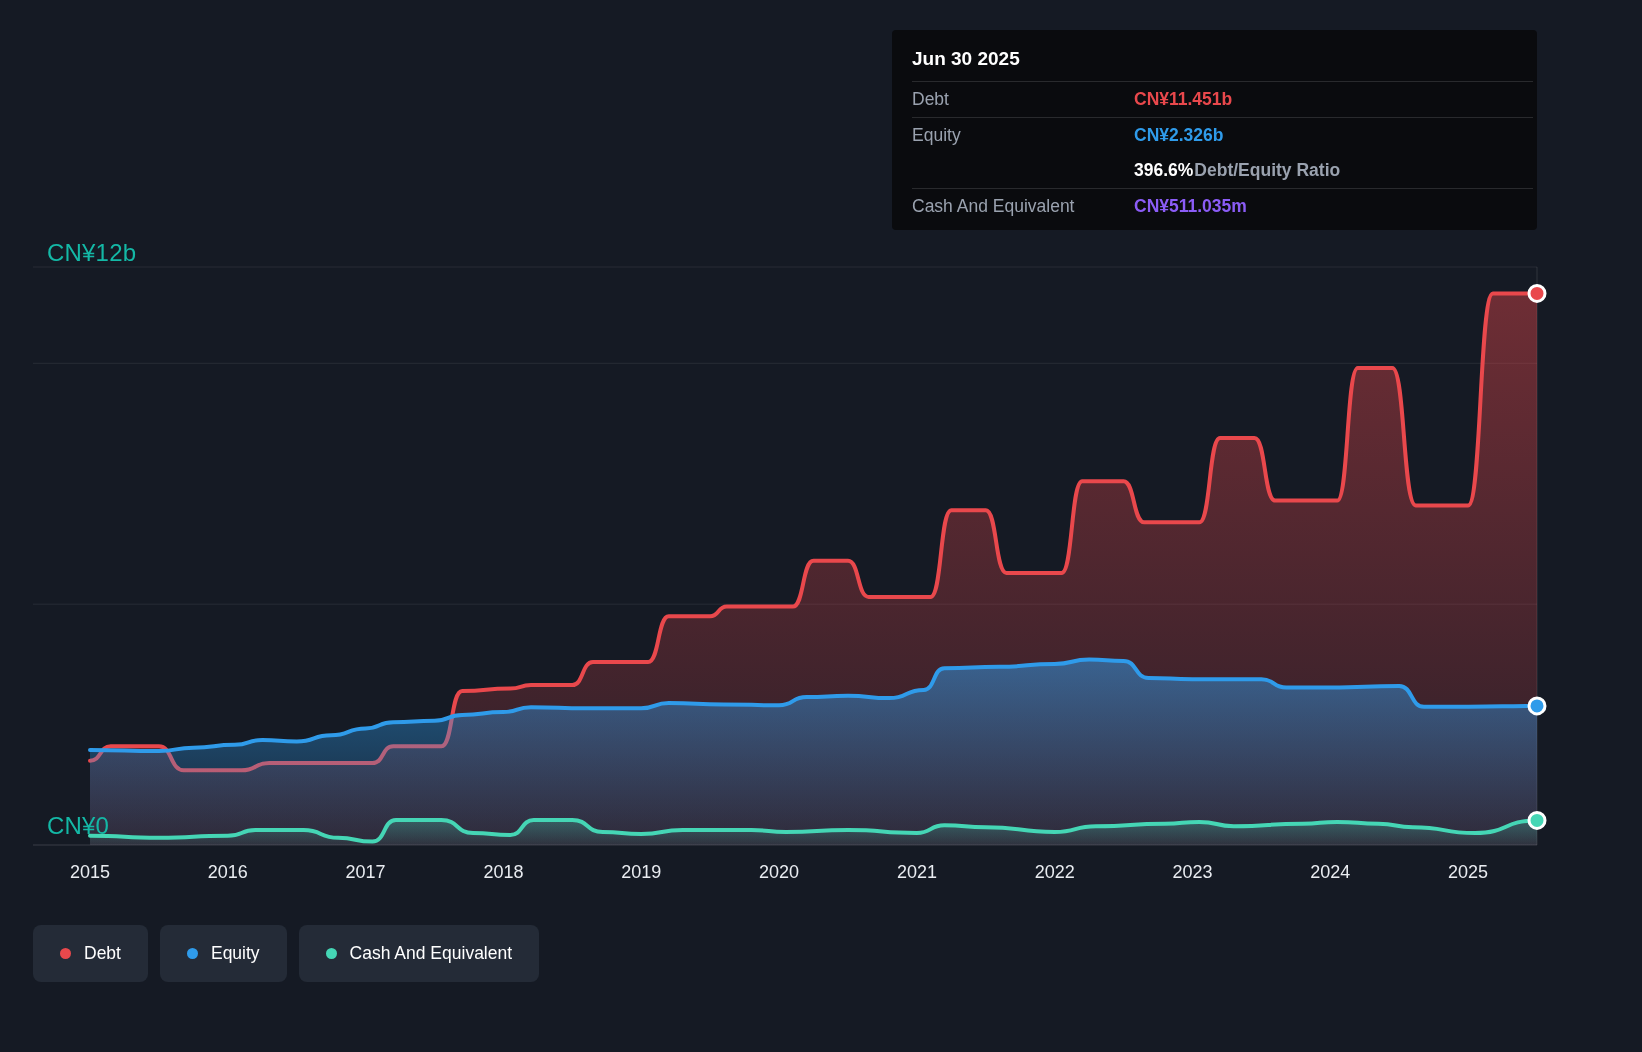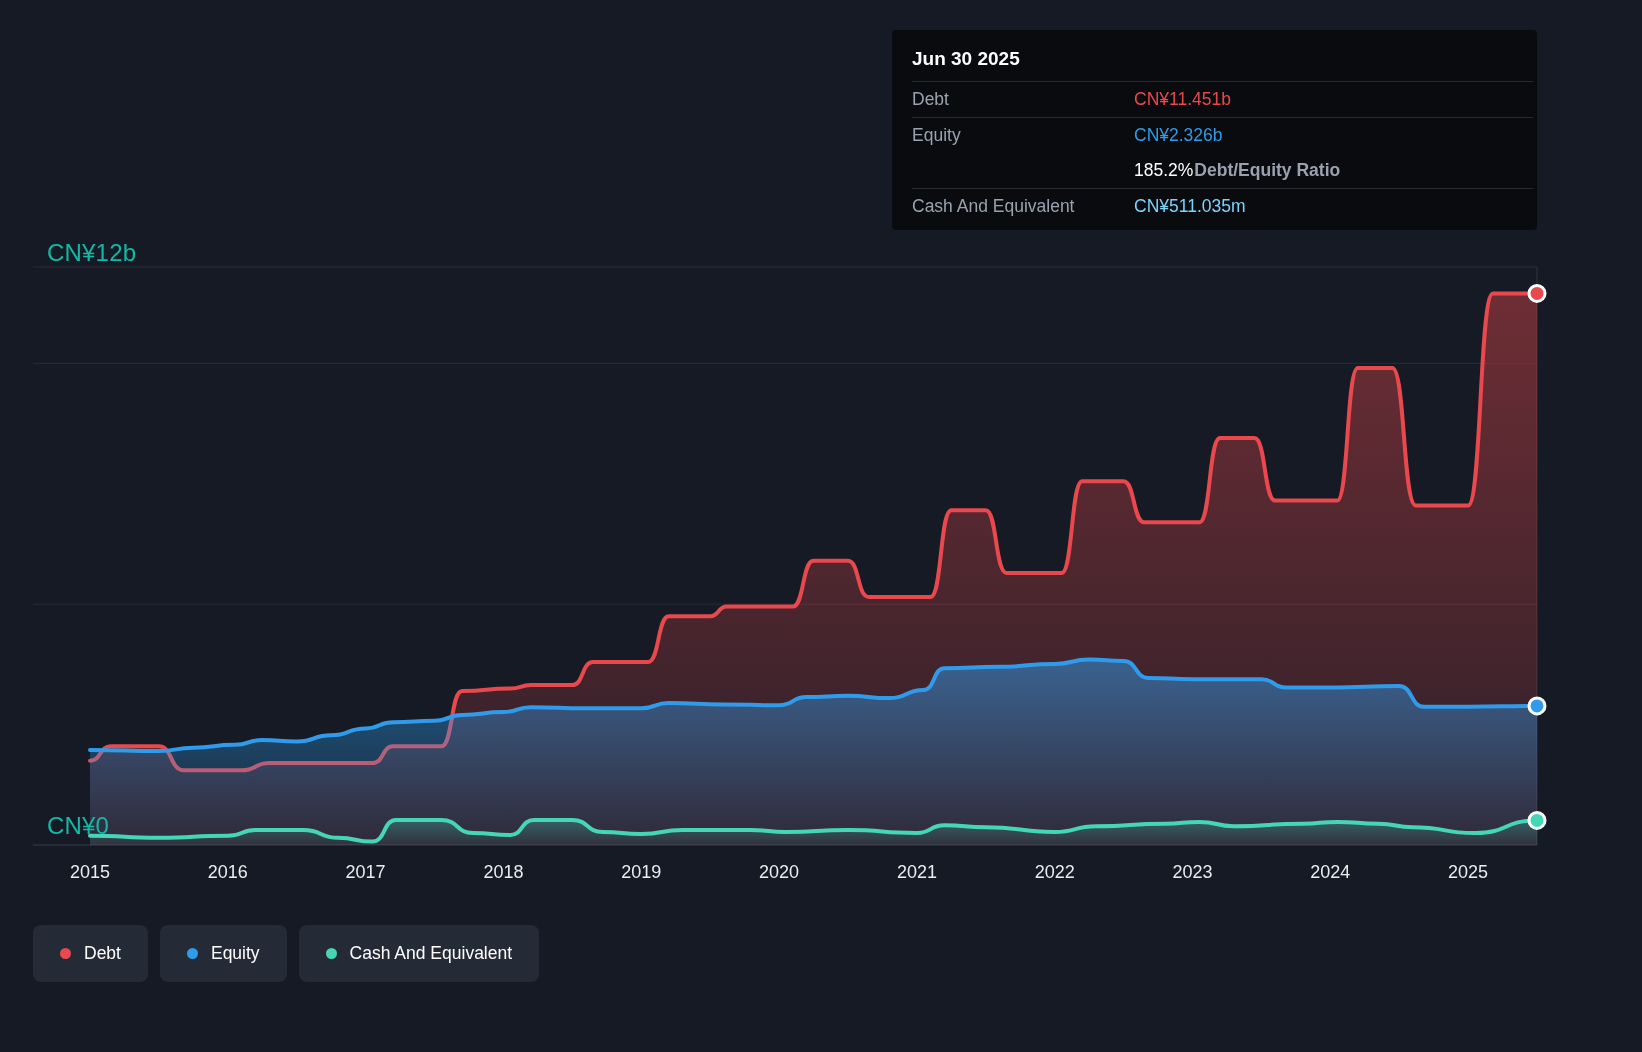--- a/index.html
+++ b/index.html
@@ -19,21 +19,21 @@
 
   .tooltip{
     position:absolute;left:892px;top:30px;width:645px;box-sizing:border-box;
     background:#0a0b0e;border-radius:4px;padding:6px 4px 6px 20px;
     color:#fff;
   }
   .tt-title{font-size:19px;font-weight:700;color:#ffffff;padding:12px 0 11px}
   .tt-row{display:flex;align-items:center;border-top:1px solid rgba(255,255,255,0.13);padding:7px 0;font-size:17.5px;line-height:21px}
   .tt-row.nosep{border-top:none}
   .tt-label{width:222px;flex:none;color:#9aa2af}
-  .tt-value{font-weight:400}
+  .tt-value{font-weight:700}
   .tt-value.white{color:#ffffff}
   .tt-sub{color:#9aa2af;font-weight:700;margin-left:1px}
 
   .legend{position:absolute;left:33px;top:925px;display:flex;gap:12px}
   .legend-item{
     display:flex;align-items:center;gap:13px;
     background:#242b37;border-radius:8px;height:57px;padding:0 27px;
     color:#ffffff;font-size:17.5px;cursor:pointer;user-select:none;
   }
   .dot{width:11px;height:11px;border-radius:50%;flex:none}
@@ -93,26 +93,26 @@
     <div class="tt-row">
       <span class="tt-label">Debt</span>
       <span class="tt-value" style="color: rgb(233, 72, 76);">CN¥11.451b</span>
     </div>
     <div class="tt-row">
       <span class="tt-label">Equity</span>
       <span class="tt-value" style="color: rgb(47, 155, 234);">CN¥2.326b</span>
     </div>
     <div class="tt-row nosep">
       <span class="tt-label"></span>
-      <span class="tt-value white">185.2%</span>
+      <span class="tt-value white">396.6%</span>
       <span class="tt-sub">Debt/Equity Ratio</span>
     </div>
     <div class="tt-row">
       <span class="tt-label">Cash And Equivalent</span>
-      <span class="tt-value" style="color: #7dd3fc;">CN¥511.035m</span>
+      <span class="tt-value" style="color: #8b5cf6;">CN¥511.035m</span>
     </div>
   </div>
 
   <div class="legend">
     <div class="legend-item">
       <span class="dot" style="background: rgb(233, 72, 76);"></span>
       <span class="legend-label">Debt</span>
     </div>
     <div class="legend-item">
       <span class="dot" style="background: rgb(47, 155, 234);"></span>

